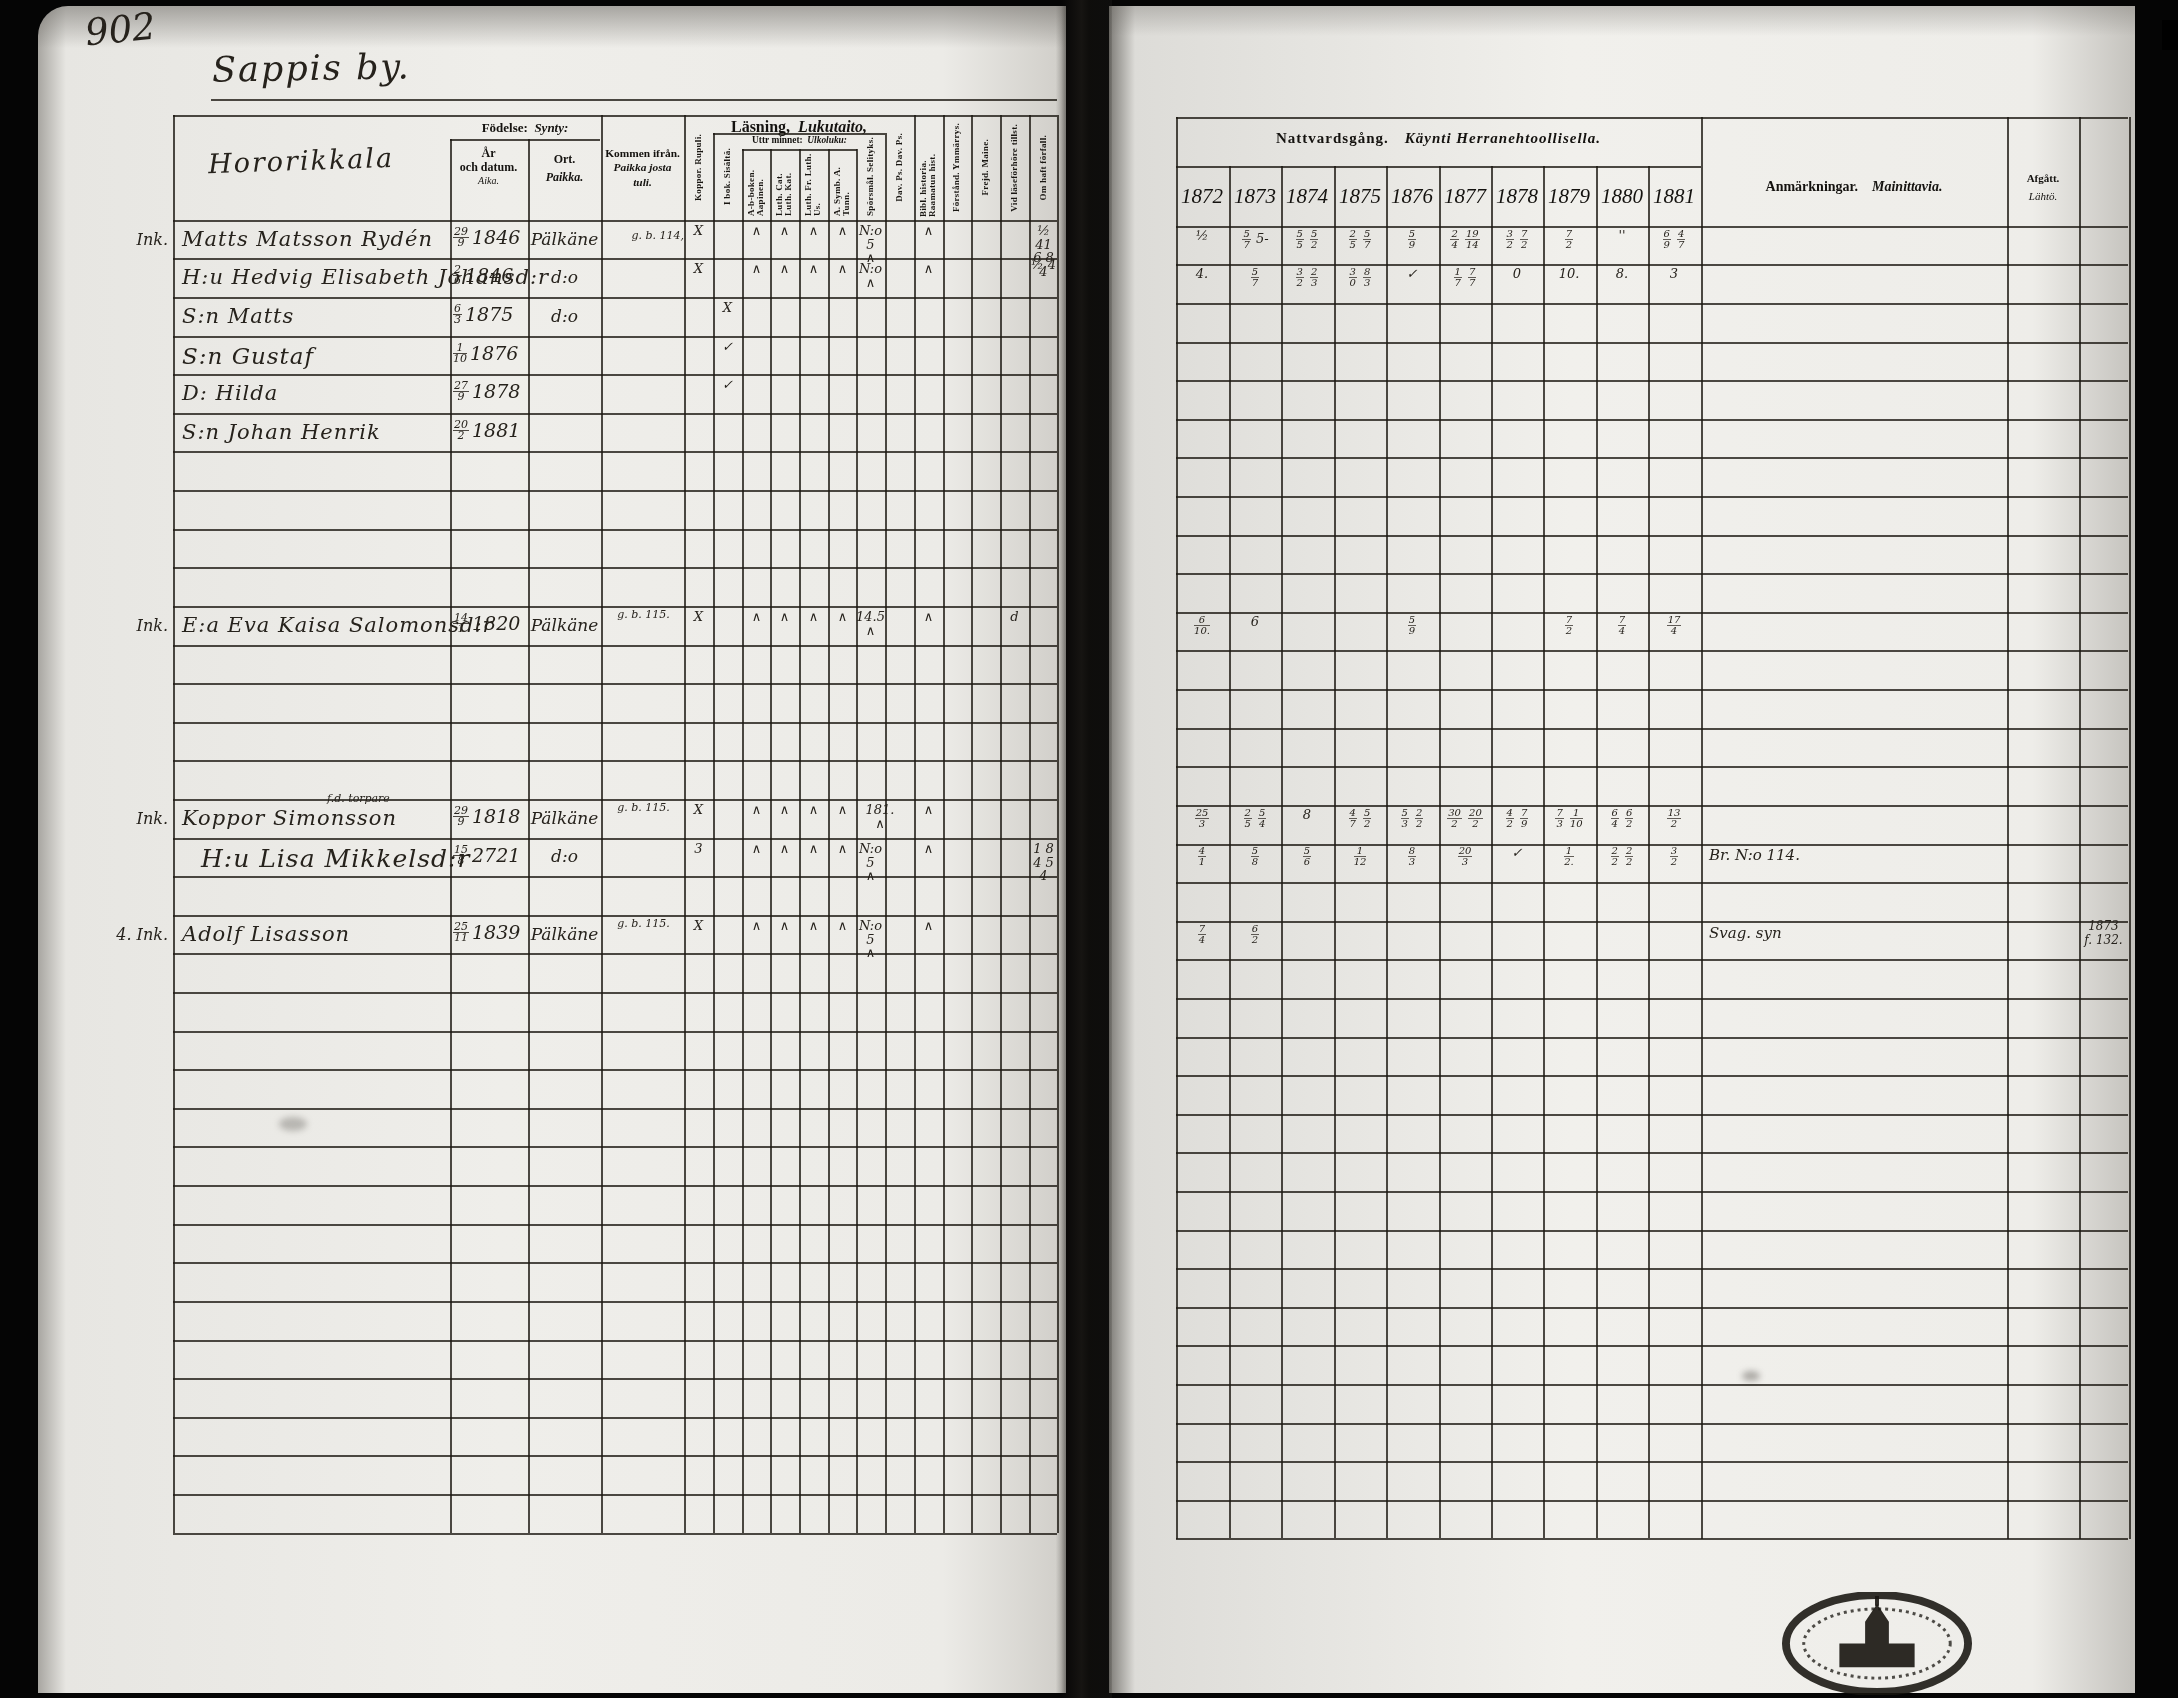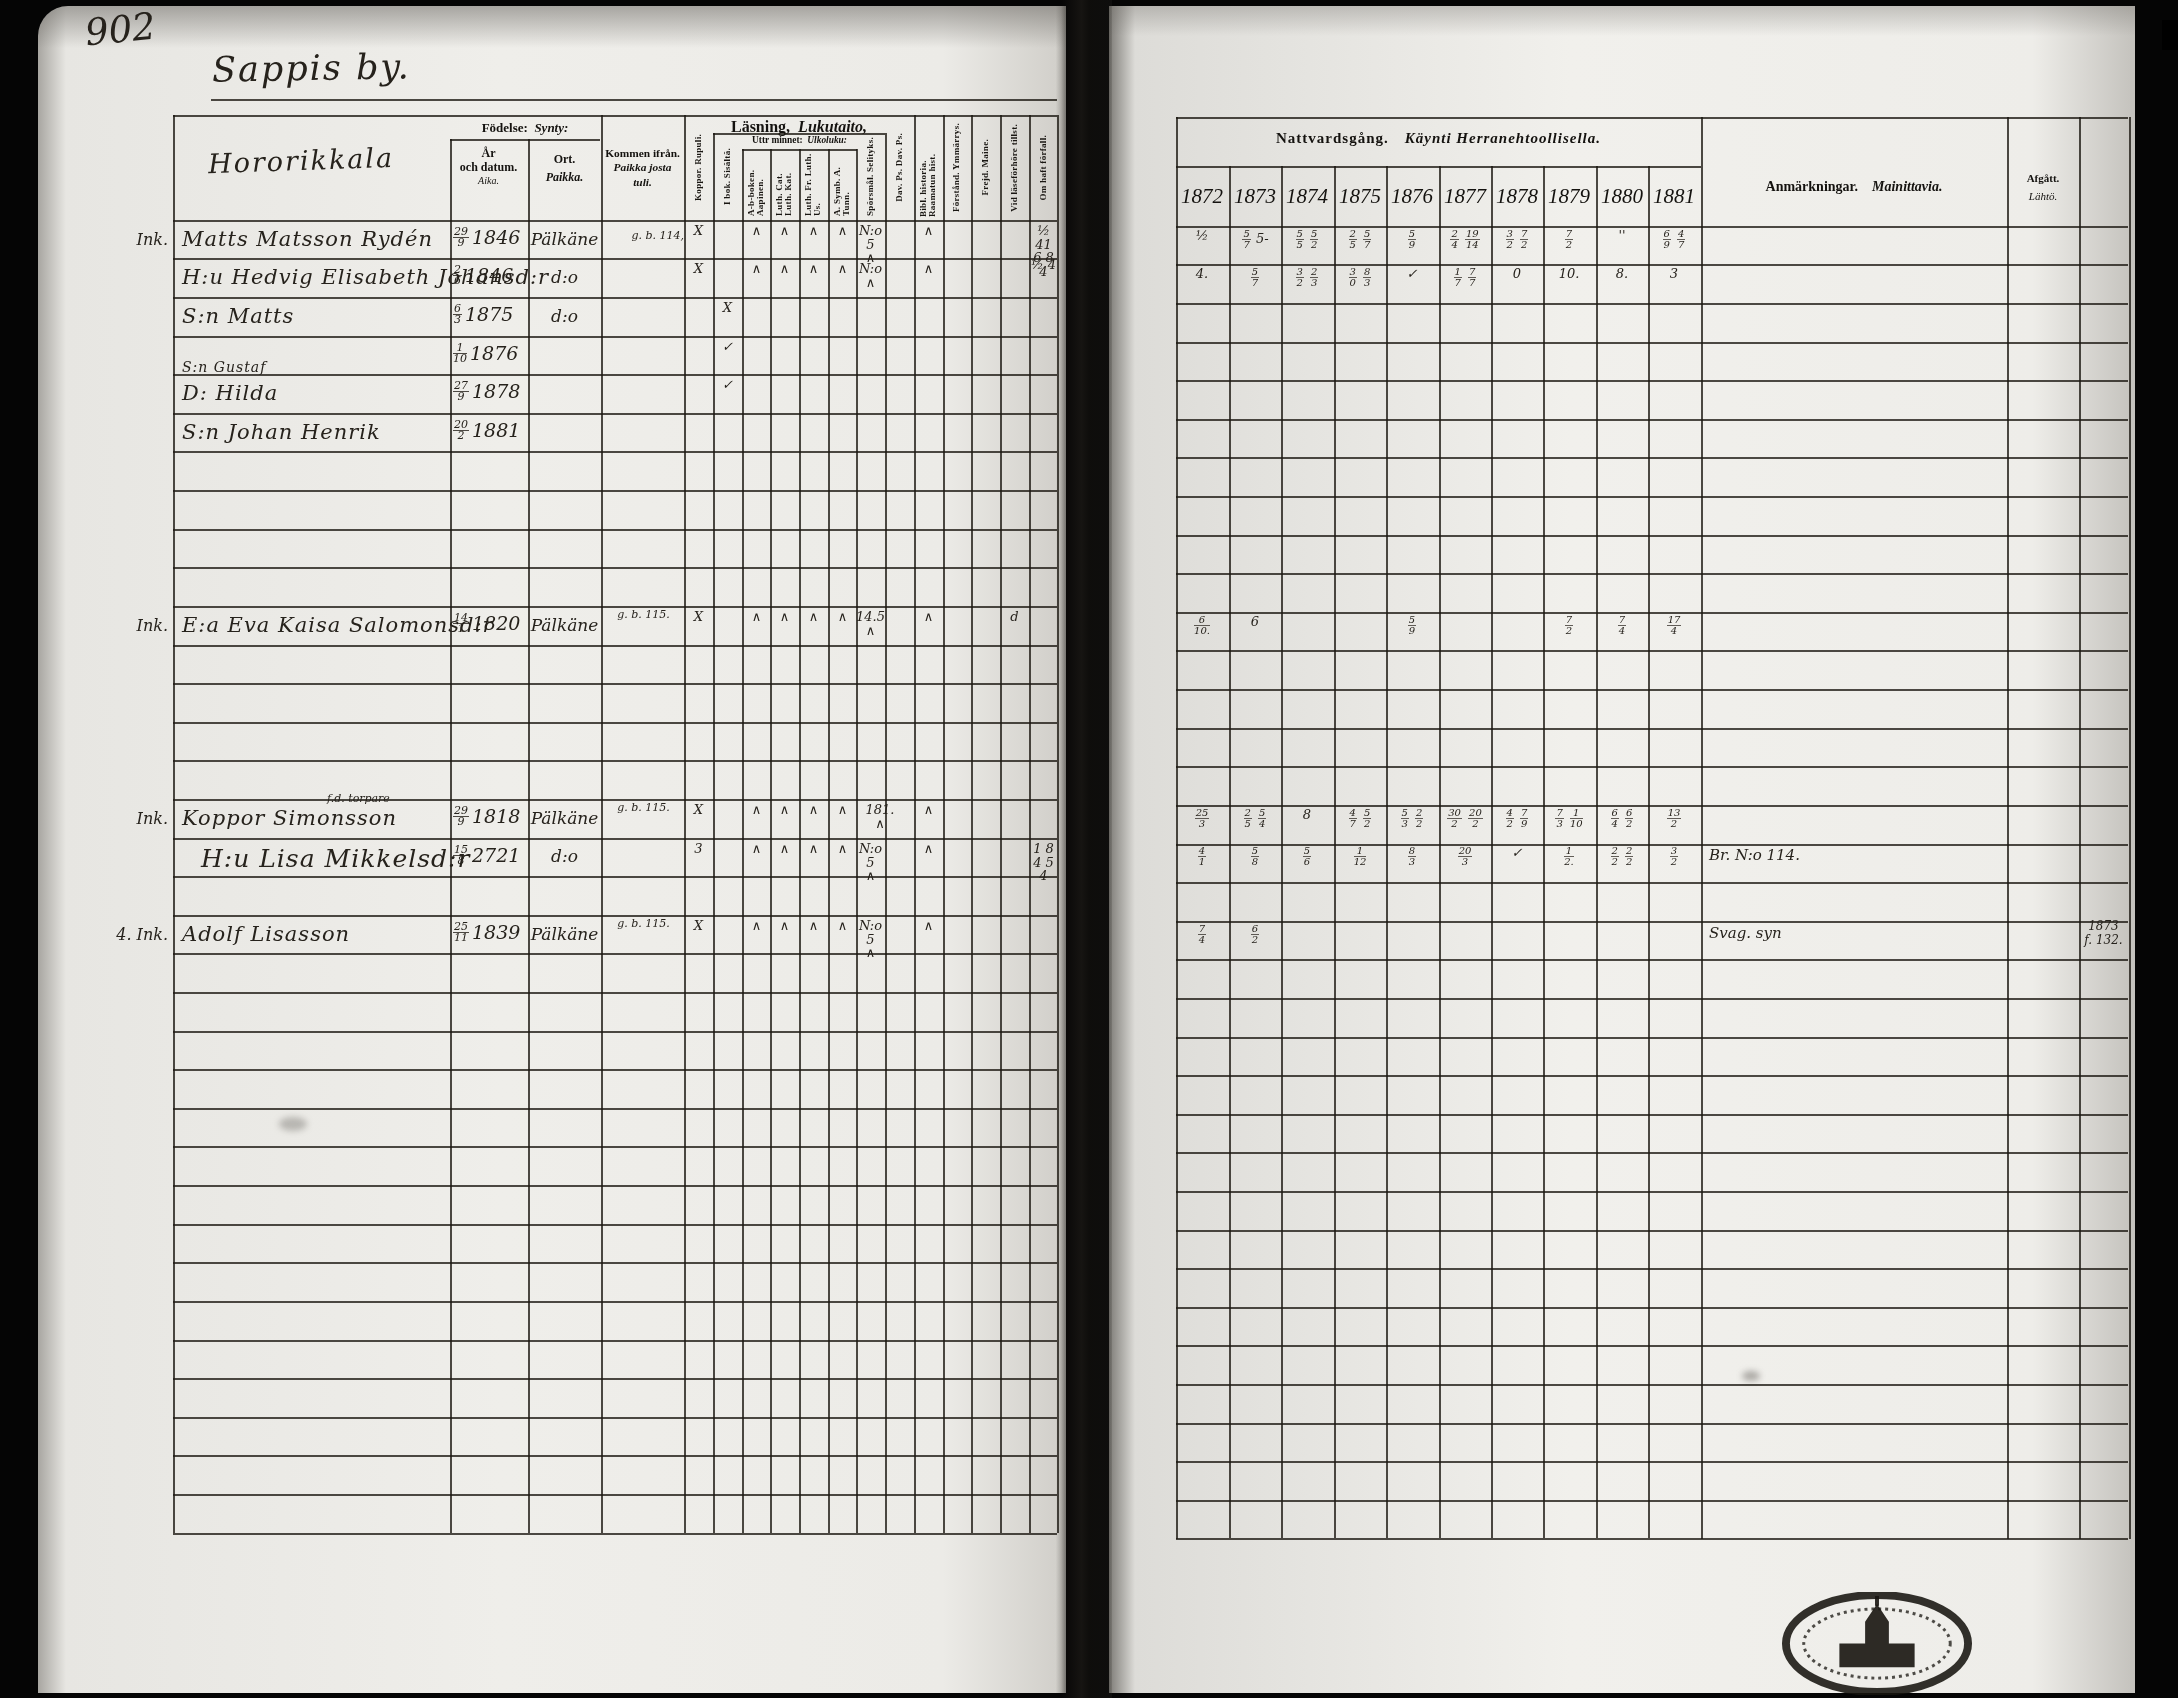--- a/index.html
+++ b/index.html
@@ -297,21 +297,21 @@
       <div class="script abs" style="left: 1386px; top: 267px; width: 52px; text-align: center; font-size: 13px; line-height: 1;"><span>✓</span></div>
       <div class="script abs" style="left: 1439px; top: 267px; width: 52px; text-align: center; font-size: 13px; line-height: 1;"><span class="cf"><span>1</span><span>7</span></span> <span class="cf"><span>7</span><span>7</span></span></div>
       <div class="script abs" style="left: 1491px; top: 267px; width: 52px; text-align: center; font-size: 13px; line-height: 1;"><span>0</span></div>
       <div class="script abs" style="left: 1543px; top: 267px; width: 52px; text-align: center; font-size: 13px; line-height: 1;"><span>10.</span></div>
       <div class="script abs" style="left: 1596px; top: 267px; width: 52px; text-align: center; font-size: 13px; line-height: 1;"><span>8.</span></div>
       <div class="script abs" style="left: 1648px; top: 267px; width: 52px; text-align: center; font-size: 13px; line-height: 1;"><span>3</span></div>
       <div class="script abs" style="left: 182px; top: 304px; width: 265px; font-size: 21px; white-space: nowrap; letter-spacing: 1px;">S:n Matts</div>
       <div class="script abs" style="left: 453px; top: 303px; width: 73px; white-space: nowrap;"><span class="bf"><span>6</span><span>3</span></span><span class="by">1875</span></div>
       <div class="script abs" style="left: 529px; top: 306px; width: 71px; text-align: center; font-size: 17px;">d:o</div>
       <div class="script abs" style="left: 713px; top: 301px; width: 29px; text-align: center; font-size: 13px; white-space: pre-line; line-height: 1.05;">X</div>
-      <div class="script abs" style="left: 182px; top: 359px; width: 265px; font-size: 14px; white-space: nowrap; letter-spacing: 1px;">S:n Gustaf</div>
+      <div class="script abs" style="left: 182px; top: 343px; width: 265px; font-size: 23px; white-space: nowrap; letter-spacing: 1px;">S:n Gustaf</div>
       <div class="script abs" style="left: 453px; top: 342px; width: 73px; white-space: nowrap;"><span class="bf"><span>1</span><span>10</span></span><span class="by">1876</span></div>
       <div class="script abs" style="left: 713px; top: 340px; width: 29px; text-align: center; font-size: 13px; white-space: pre-line; line-height: 1.05;">✓</div>
       <div class="script abs" style="left: 182px; top: 381px; width: 265px; font-size: 21px; white-space: nowrap; letter-spacing: 1px;">D: Hilda</div>
       <div class="script abs" style="left: 453px; top: 380px; width: 73px; white-space: nowrap;"><span class="bf"><span>27</span><span>9</span></span><span class="by">1878</span></div>
       <div class="script abs" style="left: 713px; top: 378px; width: 29px; text-align: center; font-size: 13px; white-space: pre-line; line-height: 1.05;">✓</div>
       <div class="script abs" style="left: 182px; top: 420px; width: 265px; font-size: 21px; white-space: nowrap; letter-spacing: 1px;">S:n Johan Henrik</div>
       <div class="script abs" style="left: 453px; top: 419px; width: 73px; white-space: nowrap;"><span class="bf"><span>20</span><span>2</span></span><span class="by">1881</span></div>
       <div class="script abs" style="left: 111px; top: 616px; width: 57px; text-align: right; font-size: 16px;">Ink.</div>
       <div class="script abs" style="left: 182px; top: 613px; width: 265px; font-size: 21px; white-space: nowrap; letter-spacing: 1px;">E:a Eva Kaisa Salomonsd:r</div>
       <div class="script abs" style="left: 453px; top: 612px; width: 73px; white-space: nowrap;"><span class="bf"><span>14</span><span>1</span></span><span class="by">1820</span></div>

